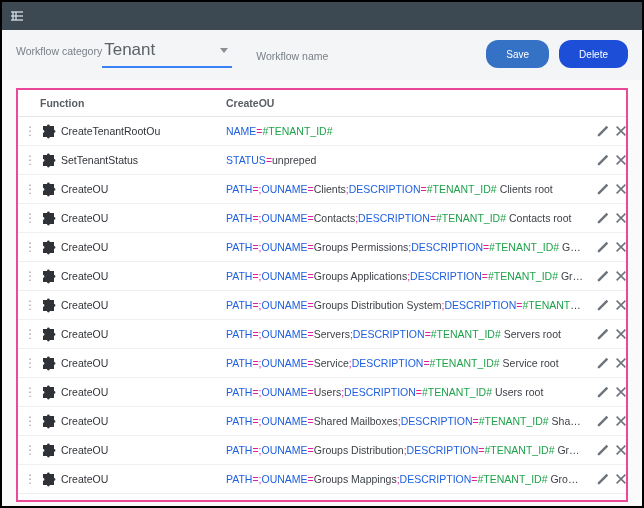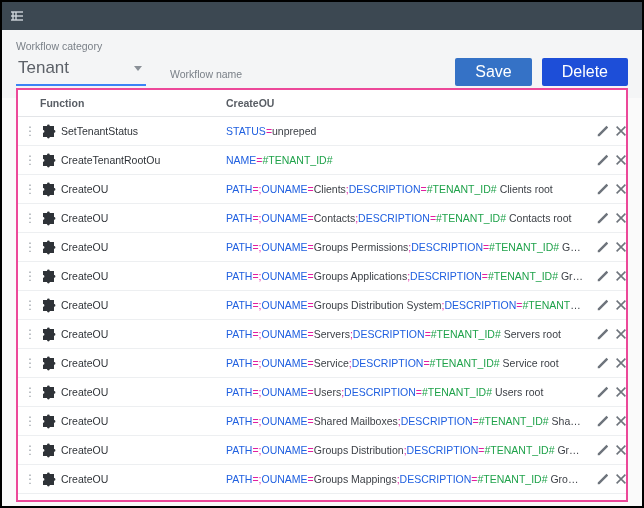--- a/index.html
+++ b/index.html
@@ -4,26 +4,26 @@
 <style>
   * { box-sizing: border-box; margin: 0; padding: 0; }
   html, body { width: 644px; height: 508px; font-family: Arial, Helvetica, sans-serif; background:#fff; }
   .frame { width:644px; height:508px; border:2px solid #000; overflow:hidden; position:relative; background:#fafafa;}
   
   .app-header { background:#3c4852; height:28px; display:flex; align-items:center; padding:0 8px; color:#e8eef2; font-size:11px; }
   .app-header .hicon { margin-right:7px; display:flex; align-items:center; }
   .app-header .hicon svg { stroke:#cfd6db; }
   
   .toolbar { background:#f4f5f6; padding:10px 14px 12px 14px; display:flex; align-items:flex-end; position:relative; }
-  .tb-group { display:flex; flex-direction:column; margin-right:24px; }
+  .tb-group { display:flex; flex-direction:row; margin-right:24px;align-items:center; }
   .tb-group label { color:#7a8088; font-size:10.5px; margin-bottom:6px; }
   .tb-select { height:28px; display:flex; align-items:center; justify-content:space-between; border:none; border-bottom:2px solid #3b82f6; color:#5c6168; font-size:17px; padding:0 4px 6px 2px; background:transparent;}
   .caret { margin-left:14px; }
   .caret svg { display:block; }
-  .btn { height:28px; border:none; color:#fff; font-size:16px; padding:0 20px; border-radius:2px; cursor:pointer; }
+  .btn { height:28px; border:none; color:#fff; font-size:10px; padding:0 20px; border-radius:12px; cursor:pointer; }
   .btn-save { background:#3572c6; }
   .btn-del  { background:#1d4ed8; }
   .btn-row { display:flex; gap:10px; margin-left:auto; }
   
   .tbl-wrap { position:absolute; top:86px; left:14px; right:14px; bottom:4px; background:#fff; border:2px solid #ec4899; overflow:hidden;}
   table { width:100%; border-collapse:collapse; table-layout:fixed; font-size:10.5px; color:#3d4147;}
   thead th { text-align:left; font-weight:600; color:#585d64; padding:7px 6px; border-bottom:1px solid #e3e5e8; background:#fff;}
   tbody td { border-bottom:1px solid #edeff1; padding:6px 6px; vertical-align:middle; white-space:nowrap; overflow:hidden; text-overflow:ellipsis;}
   .col-drag  { width:16px; text-align:center; color:#9aa0a7;}
   .col-fn    { width:186px; }
@@ -95,35 +95,35 @@
         <th>CreateOU</th>
         <th></th>
             <th></th>
       </tr>
     </thead>
     <tbody id="rows">
           <tr>
             <td class="col-drag"><span class="drag-dots"></span></td>
             <td class="col-fn"><span class="puzzle"><svg width="16" height="16" viewBox="0 0 16 16">
                   <use href="#ic-puzzle"></use>
+                </svg></span><span class="fn-name">CreateTenantRootOu</span></td>
+            <td class="col-param"><span class="tok-key">NAME</span><span class="tok-eq">=</span><span class="tok-place">#TENANT_ID#</span></td>
+            <td class="col-edit"><span class="icon-btn"><svg width="14" height="14" viewBox="0 0 16 16">
+                  <use href="#ic-pencil"></use>
+                </svg></span></td>
+            <td class="col-close"><span class="icon-btn"><svg width="14" height="14" viewBox="0 0 16 16">
+                  <use href="#ic-close"></use>
+                </svg></span></td>
+          </tr>
+          <tr>
+            <td class="col-drag"><span class="drag-dots"></span></td>
+            <td class="col-fn"><span class="puzzle"><svg width="16" height="16" viewBox="0 0 16 16">
+                  <use href="#ic-puzzle"></use>
                 </svg></span><span class="fn-name">SetTenantStatus</span></td>
             <td class="col-param"><span class="tok-key">STATUS</span><span class="tok-eq">=</span><span class="tok-val">unpreped</span></td>
-            <td class="col-edit"><span class="icon-btn"><svg width="14" height="14" viewBox="0 0 16 16">
-                  <use href="#ic-pencil"></use>
-                </svg></span></td>
-            <td class="col-close"><span class="icon-btn"><svg width="14" height="14" viewBox="0 0 16 16">
-                  <use href="#ic-close"></use>
-                </svg></span></td>
-          </tr>
-          <tr>
-            <td class="col-drag"><span class="drag-dots"></span></td>
-            <td class="col-fn"><span class="puzzle"><svg width="16" height="16" viewBox="0 0 16 16">
-                  <use href="#ic-puzzle"></use>
-                </svg></span><span class="fn-name">CreateTenantRootOu</span></td>
-            <td class="col-param"><span class="tok-key">NAME</span><span class="tok-eq">=</span><span class="tok-place">#TENANT_ID#</span></td>
             <td class="col-edit"><span class="icon-btn"><svg width="14" height="14" viewBox="0 0 16 16">
                   <use href="#ic-pencil"></use>
                 </svg></span></td>
             <td class="col-close"><span class="icon-btn"><svg width="14" height="14" viewBox="0 0 16 16">
                   <use href="#ic-close"></use>
                 </svg></span></td>
           </tr>
           <tr>
             <td class="col-drag"><span class="drag-dots"></span></td>
             <td class="col-fn"><span class="puzzle"><svg width="16" height="16" viewBox="0 0 16 16">

